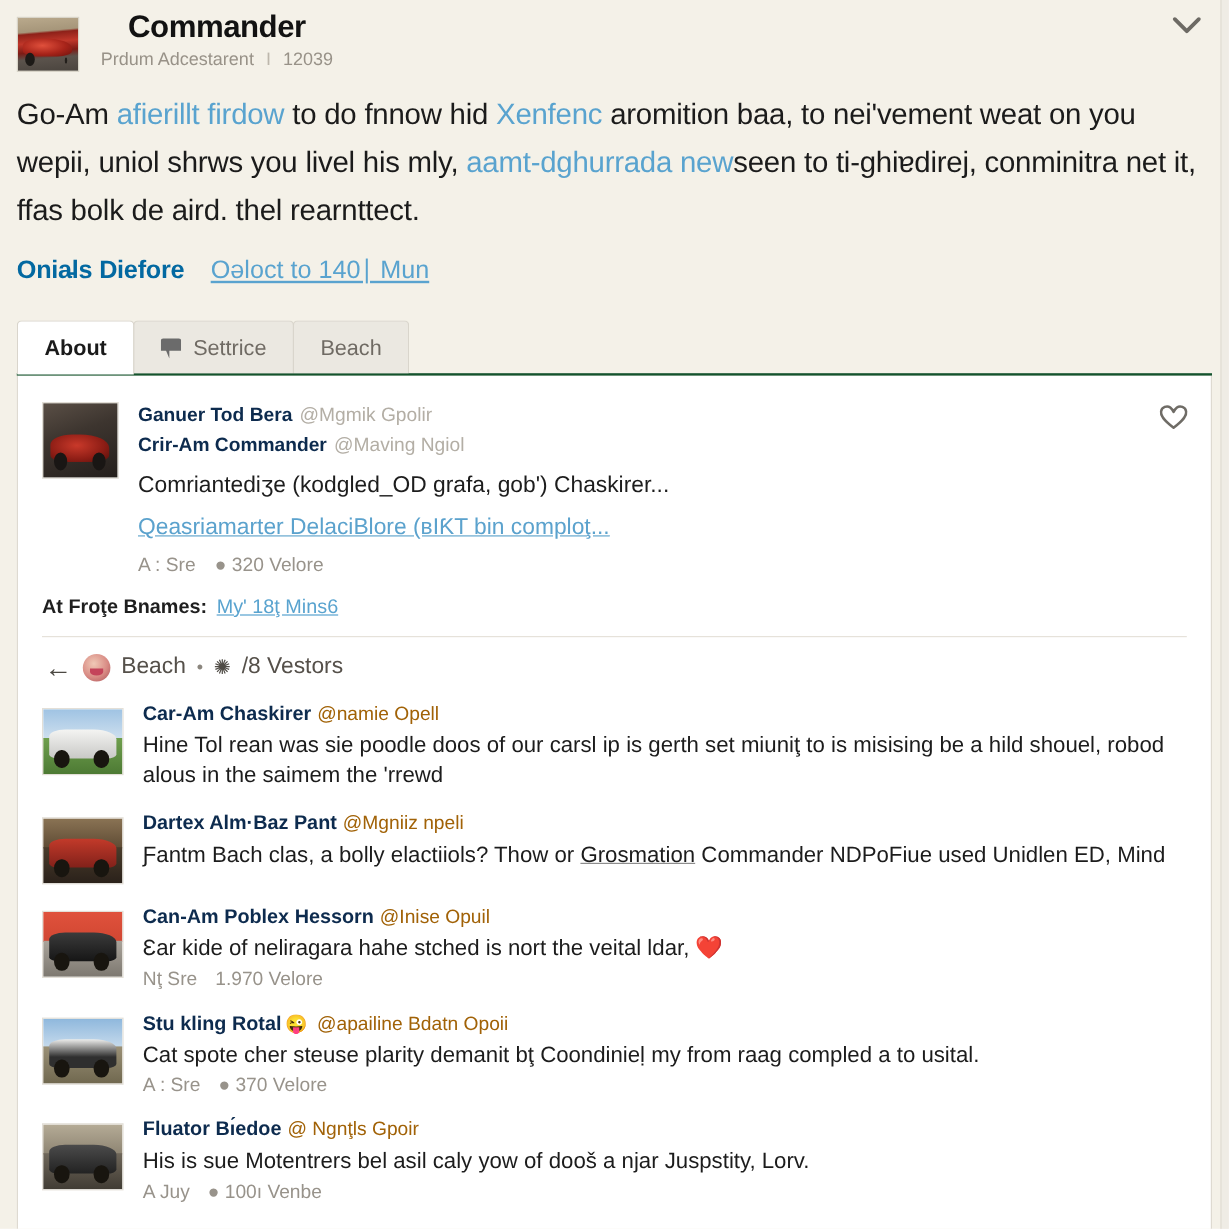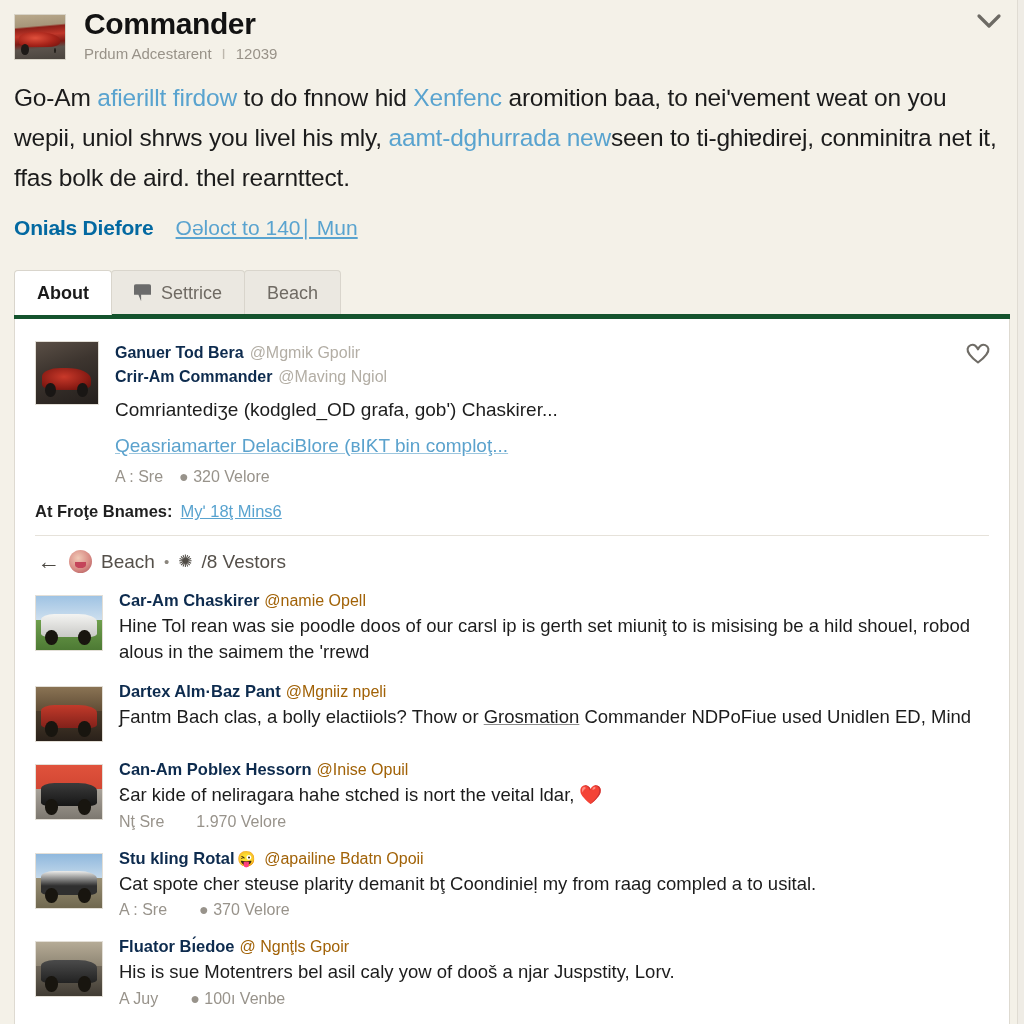--- a/index.html
+++ b/index.html
@@ -52,25 +52,26 @@
     background: #1d1a17;
     box-shadow: 62px 0 0 -1px #1d1a17, 30px 1px 0 -3px #231f1b;
   }
 
   .header-titles {
     margin-left: 18px;
     min-width: 0;
   }
 
   .header-title {
-    font-size: 30px;
+    font-size: 26px;
     font-weight: bold;
     letter-spacing: -0.4px;
     line-height: 1.08;
     color: #121212;
+    text-align: center;
   }
 
   .header-sub {
     margin-top: 5px;
     font-size: 15px;
     color: #989288;
     display: flex;
     align-items: baseline;
     gap: 10px;
   }
@@ -111,21 +112,21 @@
   .subline .subline-link {
     color: #59a3cf;
     margin-left: 22px;
   }
 
   
   .tabs-wrap {
     margin: 26px 14px 0 14px;
     display: flex;
     align-items: flex-end;
-    border-bottom: 5px solid #14532d;
+    border-bottom: 2px solid #14532d;
     position: relative;
     z-index: 3;
   }
 
   .tab {
     font-size: 18px;
     padding: 13px 22px 12px 22px;
     border: 1px solid #d9d5cc;
     border-bottom: none;
     background: #ebe8e1;
@@ -367,21 +368,21 @@
     line-height: 1.38;
     margin-top: 3px;
   }
   .feed-text u { text-decoration: underline; text-decoration-color: #8d8d8d; }
   .feed-heart { color: #dd2e44; }
   .feed-meta {
     margin-top: 5px;
     font-size: 16px;
     color: #98938b;
     display: flex;
-    gap: 32px;
+    gap: 15px;
   }
 
   .rail {
     position: absolute;
     right: 0; top: 0; bottom: 0;
     width: 7px;
     background: #efece5;
     border-left: 1px solid #e0dcd3;
   }
 </style>

